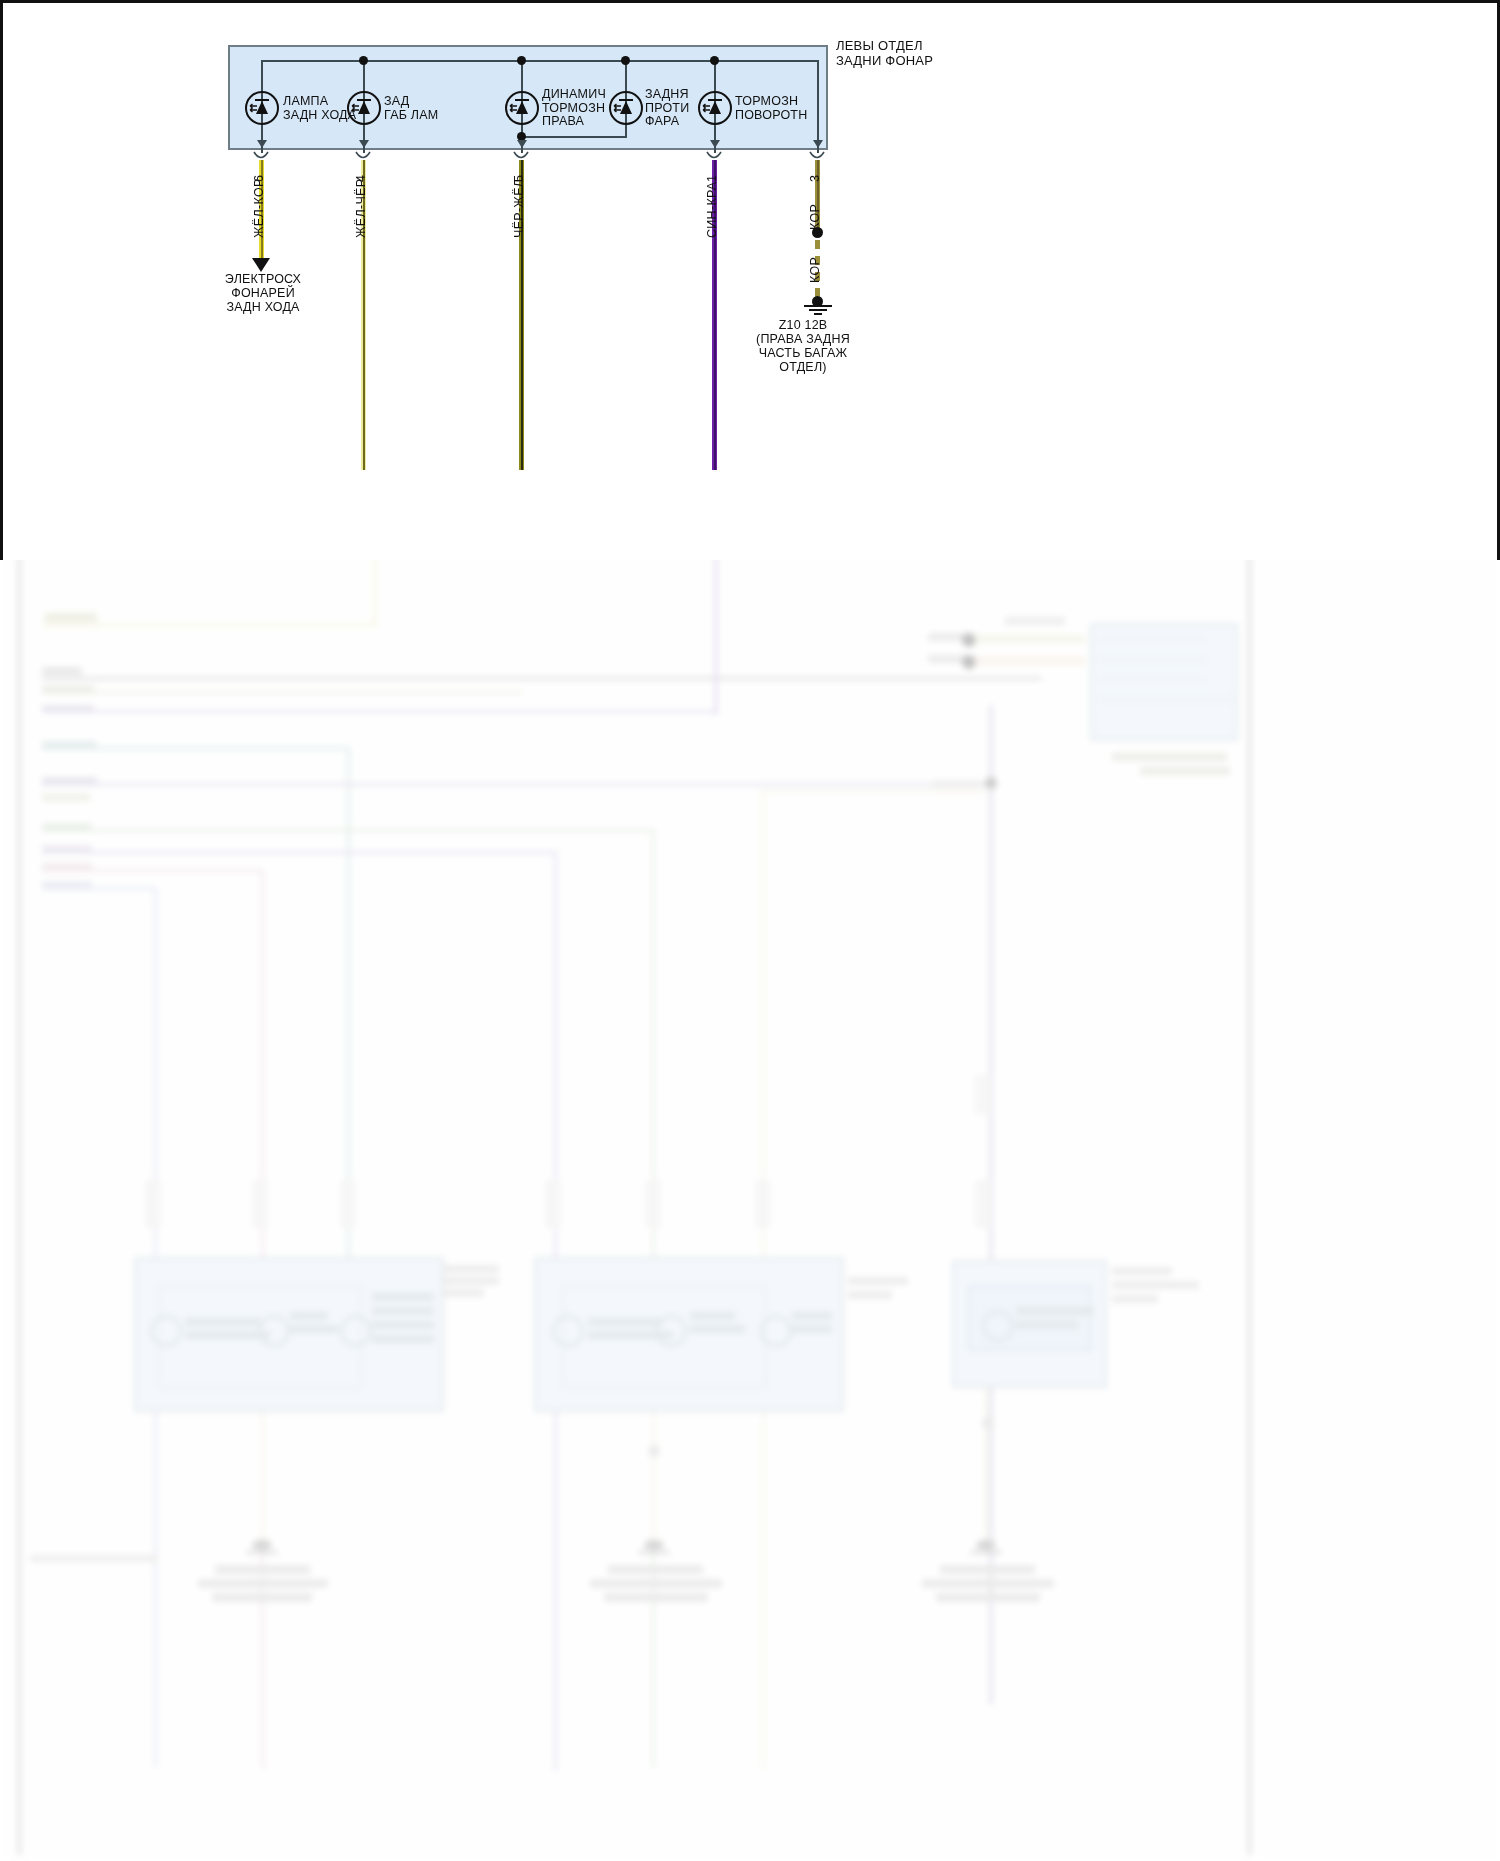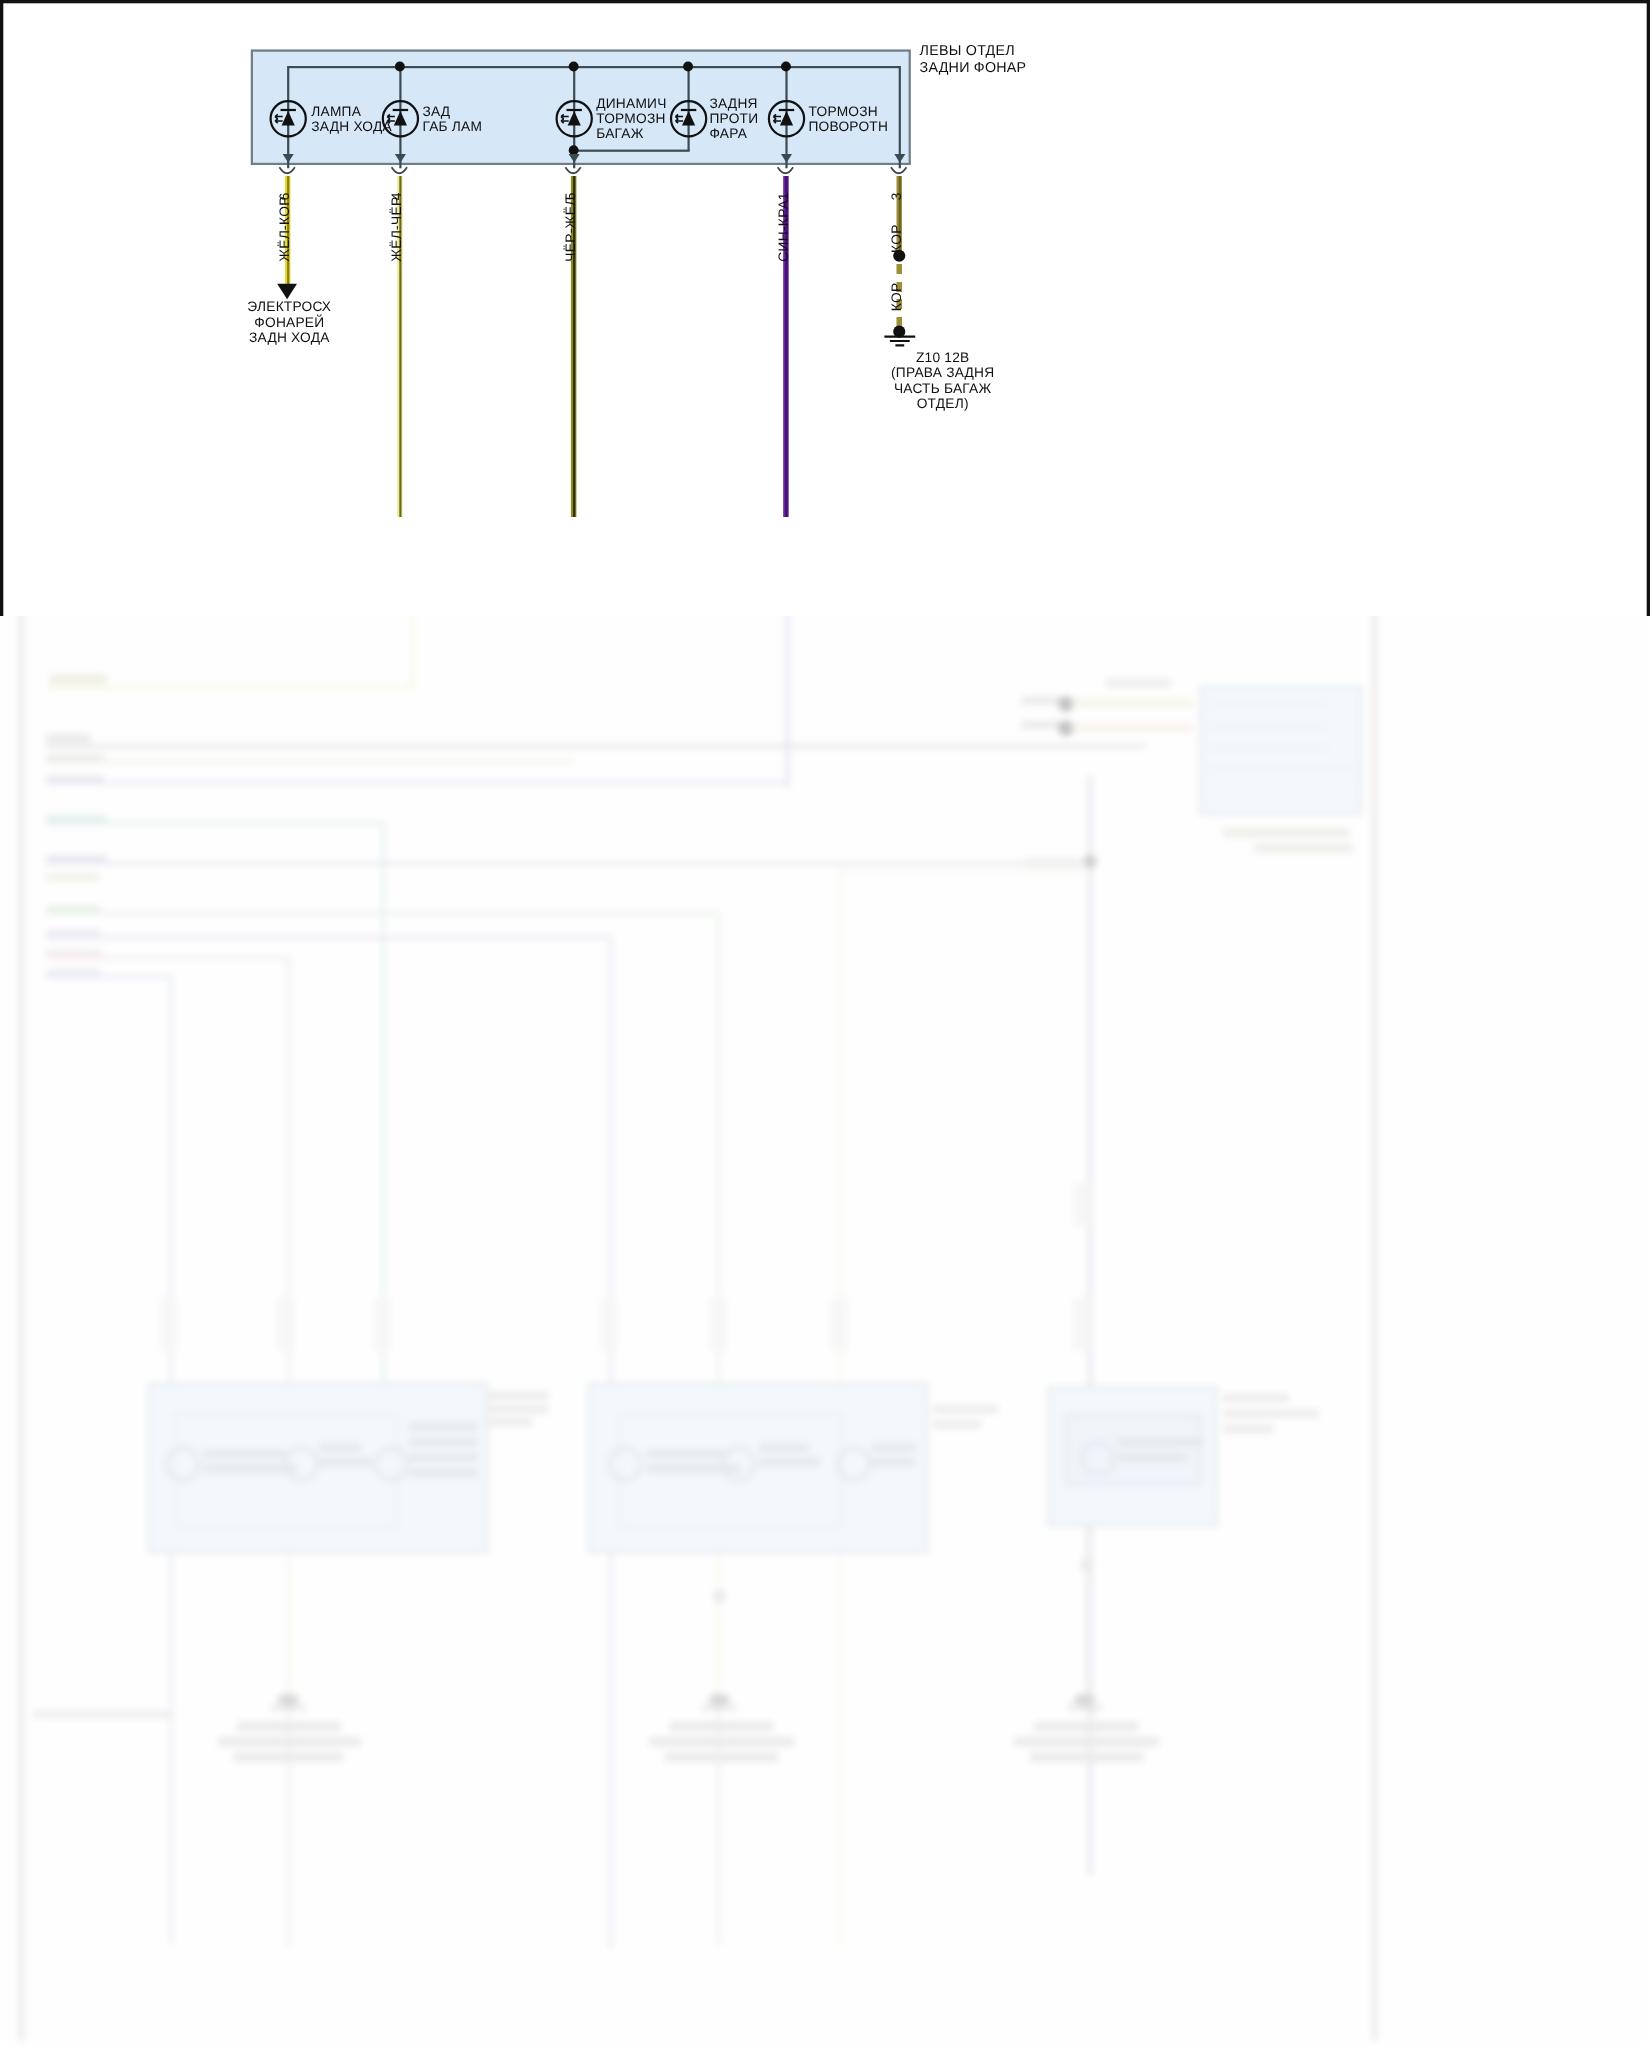--- a/index.html
+++ b/index.html
@@ -243,21 +243,21 @@
   <div class="lamp" style="left:505px;top:91px;z-index:55;">
     <svg width="30" height="30" viewBox="0 0 30 30">
       <polygon points="15,8 9,21 21,21" fill="#111"></polygon>
       <rect x="8" y="6" width="14" height="2" fill="#111"></rect>
       <path d="M10 13 L3 13 M3 13 L5.5 11 M3 13 L5.5 15" stroke="#111" stroke-width="1.4" fill="none"></path>
       <path d="M10 17 L3 17 M3 17 L5.5 15 M3 17 L5.5 19" stroke="#111" stroke-width="1.4" fill="none"></path>
     </svg>
   </div>
   <div class="lamp-label" style="left:542px;top:88px;width:90px;z-index:55;">ДИНАМИЧ
 ТОРМОЗН
-БАГАЖ</div>
+ПРАВА</div>
 
   <div class="lamp" style="left:609px;top:91px;z-index:55;">
     <svg width="30" height="30" viewBox="0 0 30 30">
       <polygon points="15,8 9,21 21,21" fill="#111"></polygon>
       <rect x="8" y="6" width="14" height="2" fill="#111"></rect>
       <path d="M10 13 L3 13 M3 13 L5.5 11 M3 13 L5.5 15" stroke="#111" stroke-width="1.4" fill="none"></path>
       <path d="M10 17 L3 17 M3 17 L5.5 15 M3 17 L5.5 19" stroke="#111" stroke-width="1.4" fill="none"></path>
     </svg>
   </div>
   <div class="lamp-label" style="left:645px;top:88px;width:70px;z-index:55;">ЗАДНЯ
@@ -323,18 +323,18 @@
   <div class="wire" style="left:815px;top:240px;width:5px;height:60px;z-index:48;
               background:repeating-linear-gradient(to bottom,#9c8f3a 0 9px,transparent 9px 16px);"></div>
   <div class="wire-lbl" style="left:808px;top:283px;z-index:58;">КОР</div>
 
   <div class="splice" style="left:812px;top:296px;z-index:58;"></div>
   <svg style="position:absolute;left:795px;top:300px;width:46px;height:18px;z-index:58;">
     <path d="M9 6 H37" stroke="#111" stroke-width="2"></path>
     <path d="M14 10 H32" stroke="#111" stroke-width="2"></path>
     <path d="M19 14 H27" stroke="#111" stroke-width="2"></path>
   </svg>
-  <div class="ctext" style="left:782px;top:318px;width:150px;z-index:58;">Z10 12B
+  <div class="ctext" style="left:728px;top:318px;width:150px;z-index:58;">Z10 12B
 (ПРАВА ЗАДНЯ
 ЧАСТЬ БАГАЖ
 ОТДЕЛ)</div>
 
 </div>
 
 </body></html>

